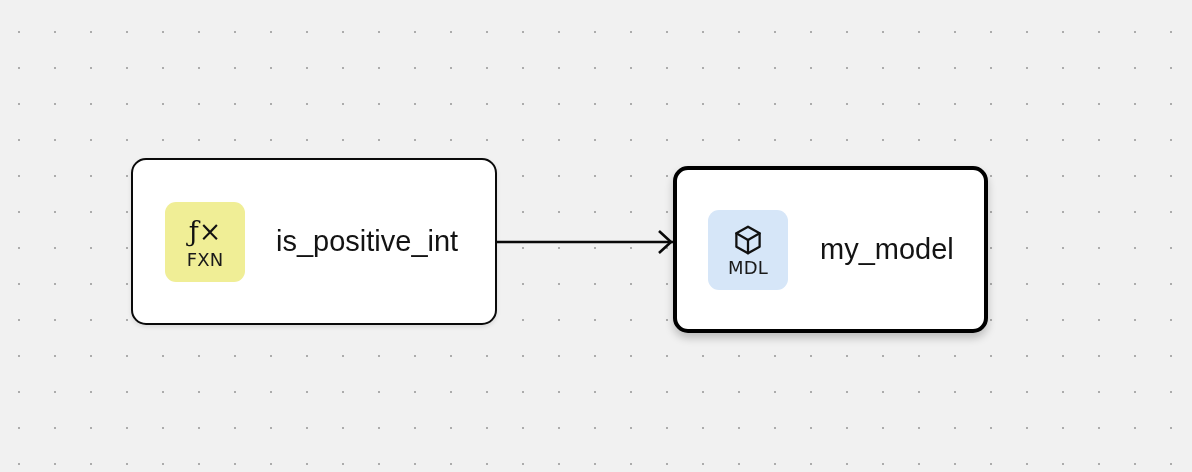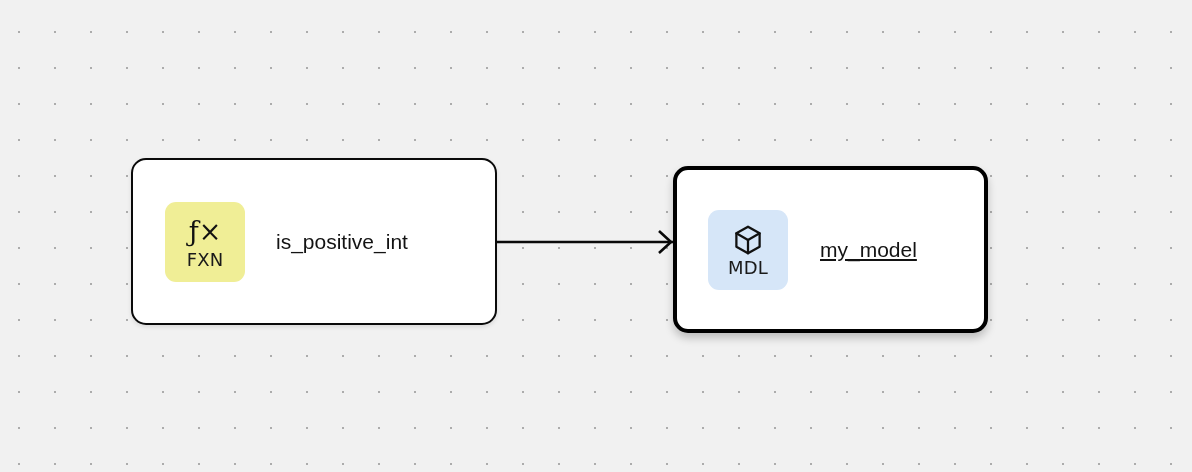--- a/index.html
+++ b/index.html
@@ -88,26 +88,26 @@
     font-family: "DejaVu Sans", sans-serif;
     font-size: 18px;
     color: #1a1a1a;
     letter-spacing: 0.2px;
     margin-top: 2px;
     line-height: 1;
   }
 
   .node-title {
     font-family: "Liberation Sans", sans-serif;
-    font-size: 21px;
+    font-size: 29px;
     color: #131313;
     white-space: nowrap;
   }
   #node-fxn .node-title { margin-left: 31px; }
-  #node-mdl .node-title { margin-left: 32px; text-decoration: underline; }
+  #node-mdl .node-title { margin-left: 32px; }
 
   
   #edge-layer {
     position: absolute;
     left: 0;
     top: 0;
     width: 1192px;
     height: 472px;
     pointer-events: none;
   }

